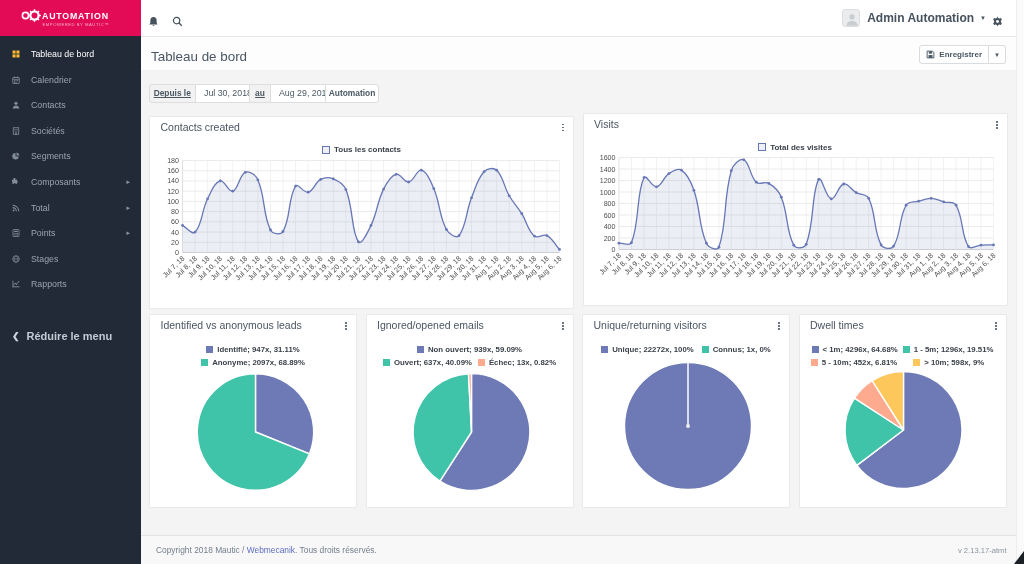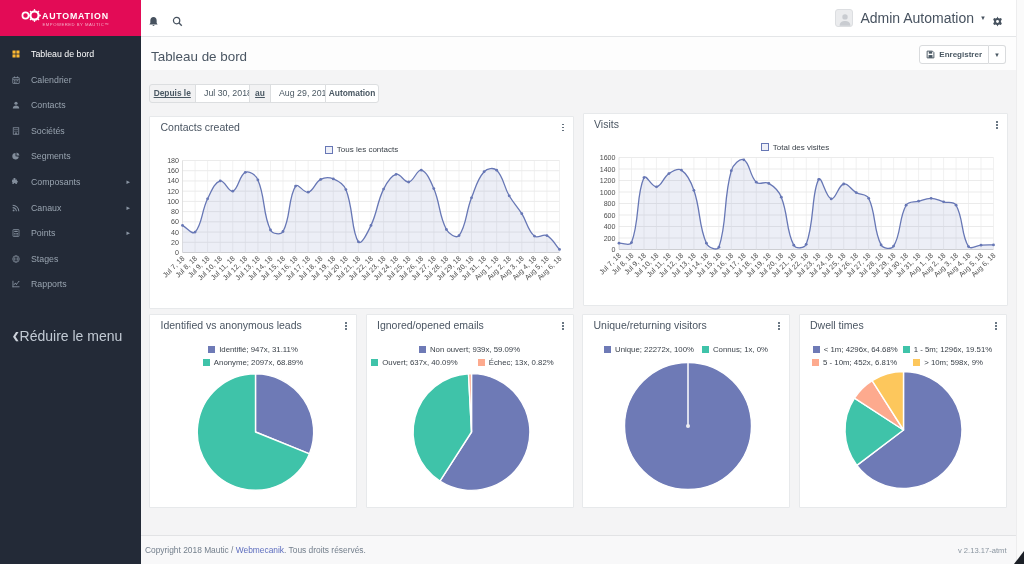--- a/index.html
+++ b/index.html
@@ -7,51 +7,51 @@
 #sidebar { position:absolute; left:0; top:0; width:141px; height:564px; background:#232a37; }
 #logo { position:absolute; left:0; top:0; width:141px; height:36px; background:#e30b56; }
 #menu { position:absolute; top:41.2px; left:0; width:141px; }
 .mitem { height:25.6px; display:flex; align-items:center; padding-left:12px; }
 .mico { width:14px; display:flex; align-items:center; }
 .mlabel { font-size:8.8px; color:#99a4b0; margin-left:5px; }
 .mitem.active .mlabel { color:#fff; }
 .arrow { margin-left:auto; margin-right:11px; color:#8a95a3; font-size:7px; }
 #reduce { position:absolute; top:323px; left:0; width:141px; height:26px; display:flex; align-items:center; padding-left:12px; }
 #reduce .chev { color:#cdd3db; font-size:9px; font-weight:bold; }
-#reduce .rlabel { color:#c2cad4; font-weight:normal; font-size:14px; }
+#reduce .rlabel { color:#c2cad4; font-weight:bold; font-size:11px; margin-left:7px; }
 #topbar { position:absolute; left:141px; top:0; width:875px; height:36.5px; background:#fff; border-bottom:1px solid #e4e6e8; }
 .tico { position:absolute; }
 #user { position:absolute; right:30px; top:9px; height:18px; display:flex; align-items:center; }
 #avatar { width:18px; height:18px; background:#ebecee; border:1px solid #dcdee1; border-radius:3px; margin-right:7px; position:relative; overflow:hidden; }
 #avatar svg { position:absolute; left:2px; top:2px; }
-#uname { font-size:14px; font-weight:normal; color:#47525f; }
+#uname { font-size:12px; font-weight:bold; color:#47525f; }
 #ucaret { margin-left:6px; color:#47525f; font-size:6px; }
 #content { position:absolute; left:141px; top:36.5px; width:875px; height:527.5px; background:#f4f4f5; background-image:radial-gradient(#fbfbfc 0.7px, transparent 0.7px); background-size:4px 4px; }
 #pagehead { position:absolute; left:0; top:0; width:875px; height:33px; background:#fdfdfd; }
 #pagehead h1 { position:absolute; left:10px; top:12px; font-size:13.4px; font-weight:normal; color:#4a5663; }
 #savegrp { position:absolute; right:10px; top:8.5px; height:19px; display:flex; }
 .btn { background:#fff; border:1px solid #d9dbdd; font-size:8px; font-weight:bold; color:#4a5863; display:flex; align-items:center; }
 #savebtn { padding:0 6px; border-radius:3px 0 0 3px; }
 #caretbtn { width:17px; border-left:none; border-radius:0 3px 3px 0; justify-content:center; font-size:6px; }
 #toolbar { position:absolute; left:8.5px; top:47px; height:19.5px; display:flex; }
 .tbseg { height:19.5px; border:1px solid #dcdee0; font-size:8.4px; color:#4a5863; display:flex; align-items:center; justify-content:center; margin-left:-1px; white-space:nowrap; overflow:hidden; }
 .tbaddon { background:#f2f2f3; font-weight:bold;text-decoration:underline; }
 .tbinput { background:#fff; }
 .tbbtn { background:#fff; font-weight:bold; }
 .panel { position:absolute; background:#fff; border:1px solid #e7e9eb; border-radius:1px; }
 .ptitle { position:absolute; left:10.5px; top:4px; font-size:10.5px; line-height:13px; color:#4a5562; }
 .pmenu { position:absolute; right:9px; top:7px; display:flex; flex-direction:column; }
 .pmenu i { width:1.6px; height:1.6px; border-radius:50%; background:#4e5d6c; margin-bottom:1.6px; }
-.legend { position:absolute; width:100%; display:flex; justify-content:center; align-items:flex-start; font-size:8px; color:#3b424a; white-space:nowrap; line-height:9px; }
+.legend { position:absolute; width:100%; display:flex; justify-content:center; align-items:flex-start; font-size:8px; color:#3b424a; white-space:nowrap; line-height:9px;font-weight:bold; }
 .legend.small { font-size:7.8px; }
 .lsq { width:8px; height:8px; display:inline-block; margin-right:4px; flex:none; }
 .legend.small .lsq { width:7px; height:7px; }
 .lit { display:flex; align-items:center; margin:0 6px; white-space:nowrap; }
 #footer { position:absolute; left:0; top:498.8px; width:875px; height:28.7px; border-top:1px solid #e2e3e5; background:#f8f8f9; font-size:8.4px; color:#737f8c; }
-#footer .left { position:absolute; left:4px; top:9px; }
+#footer .left { position:absolute; left:15px; top:9px; }
 #footer .right { position:absolute; right:9.5px; top:9.5px; font-size:7.6px; color:#8a95a0; }
 #footer a { color:#5d6dbe; text-decoration:none; }
 #scrollbar { position:absolute; right:0; top:0; width:8px; height:564px; background:#fafafa; border-left:1px solid #ededee; }
 #cursor { position:absolute; right:0px; bottom:0px; width:0; height:0; border-left:10px solid transparent; border-bottom:13px solid #1b1f26; }
 </style></head>
 <body>
 <div id="app">
   <div id="sidebar">
     <div id="logo">
       <svg width="120" height="26" viewBox="0 0 120 26" style="position:absolute;left:16px;top:5px">
@@ -140,21 +140,21 @@
           <span class="arrow">▸</span>
         </div>
       <div class="mitem">
           <span class="mico">
             <svg width="8" height="8" viewBox="0 0 16 16">
               <circle cx="3.2" cy="12.8" r="1.9" fill="#828d9b"></circle>
               <path d="M1.3,7.2 a7.5,7.5 0 0 1 7.5,7.5" fill="none" stroke="#828d9b" stroke-width="2.1"></path>
               <path d="M1.3,2.4 a12.3,12.3 0 0 1 12.3,12.3" fill="none" stroke="#828d9b" stroke-width="2.1"></path>
             </svg>
           </span>
-          <span class="mlabel">Canaux</span>
+          <span class="mlabel">Total</span>
           <span class="arrow">▸</span>
         </div>
       <div class="mitem">
           <span class="mico">
             <svg width="8" height="8" viewBox="0 0 16 16">
               <rect x="2" y="1" width="12" height="14" rx="1" fill="none" stroke="#828d9b" stroke-width="1.6"></rect>
               <rect x="4.5" y="3.5" width="7" height="2.5" fill="#828d9b"></rect>
               <rect x="4.5" y="8" width="2" height="2" fill="#828d9b"></rect>
               <rect x="7.2" y="8" width="2" height="2" fill="#828d9b"></rect>
               <rect x="9.8" y="8" width="2" height="2" fill="#828d9b"></rect>
@@ -521,21 +521,21 @@
         <span class="pmenu">
           <i></i>
           <i></i>
           <i></i>
         </span>
       <div class="legend small" style="top:29.5px">
           <span class="lit"><span class="lsq" style="background:#6e7ab6"></span>Non ouvert; 939x, 59.09%</span>
         </div>
       <div class="legend small" style="top:42.5px">
           <span class="lit" style="margin:0 3px"><span class="lsq" style="background:#3fc3a9"></span>Ouvert; 637x, 40.09%</span>
-          <span class="lit" style="margin:0 17px"><span class="lsq" style="background:#fdaa8e"></span>Échec; 13x, 0.82%</span>
+          <span class="lit" style="margin:0 3px"><span class="lsq" style="background:#fdaa8e"></span>Échec; 13x, 0.82%</span>
         </div>
       <svg width="208" height="194" viewBox="0 0 208 194" style="position:absolute;left:0;top:0">
           <path d="M104.5,117L104.50,58.60A58.4,58.4 0 1 1 72.93,166.13Z" fill="#6e7ab6" stroke="#fff" stroke-width="1.4" stroke-linejoin="round"></path>
           <path d="M104.5,117L72.93,166.13A58.4,58.4 0 0 1 101.49,58.68Z" fill="#3fc3a9" stroke="#fff" stroke-width="1.4" stroke-linejoin="round"></path>
           <path d="M104.5,117L101.49,58.68A58.4,58.4 0 0 1 104.50,58.60Z" fill="#fdaa8e" stroke="#fff" stroke-width="1.4" stroke-linejoin="round"></path>
         </svg>
     </div>
     <div class="panel" style="left:441px;top:277.5px;width:208px;height:194px">
       <div class="ptitle">Unique/returning visitors</div>
         <span class="pmenu">

